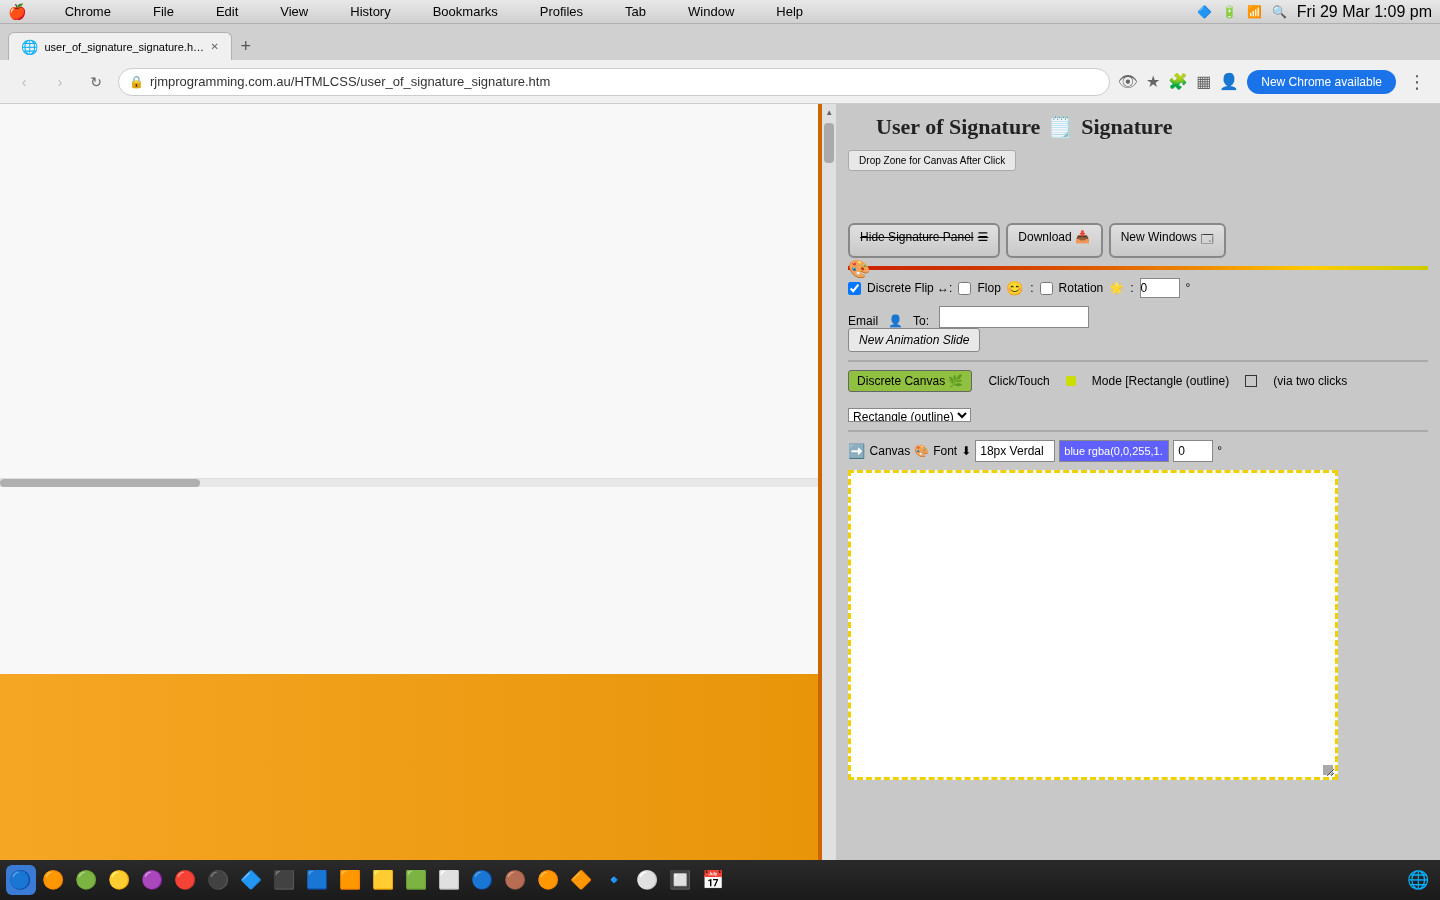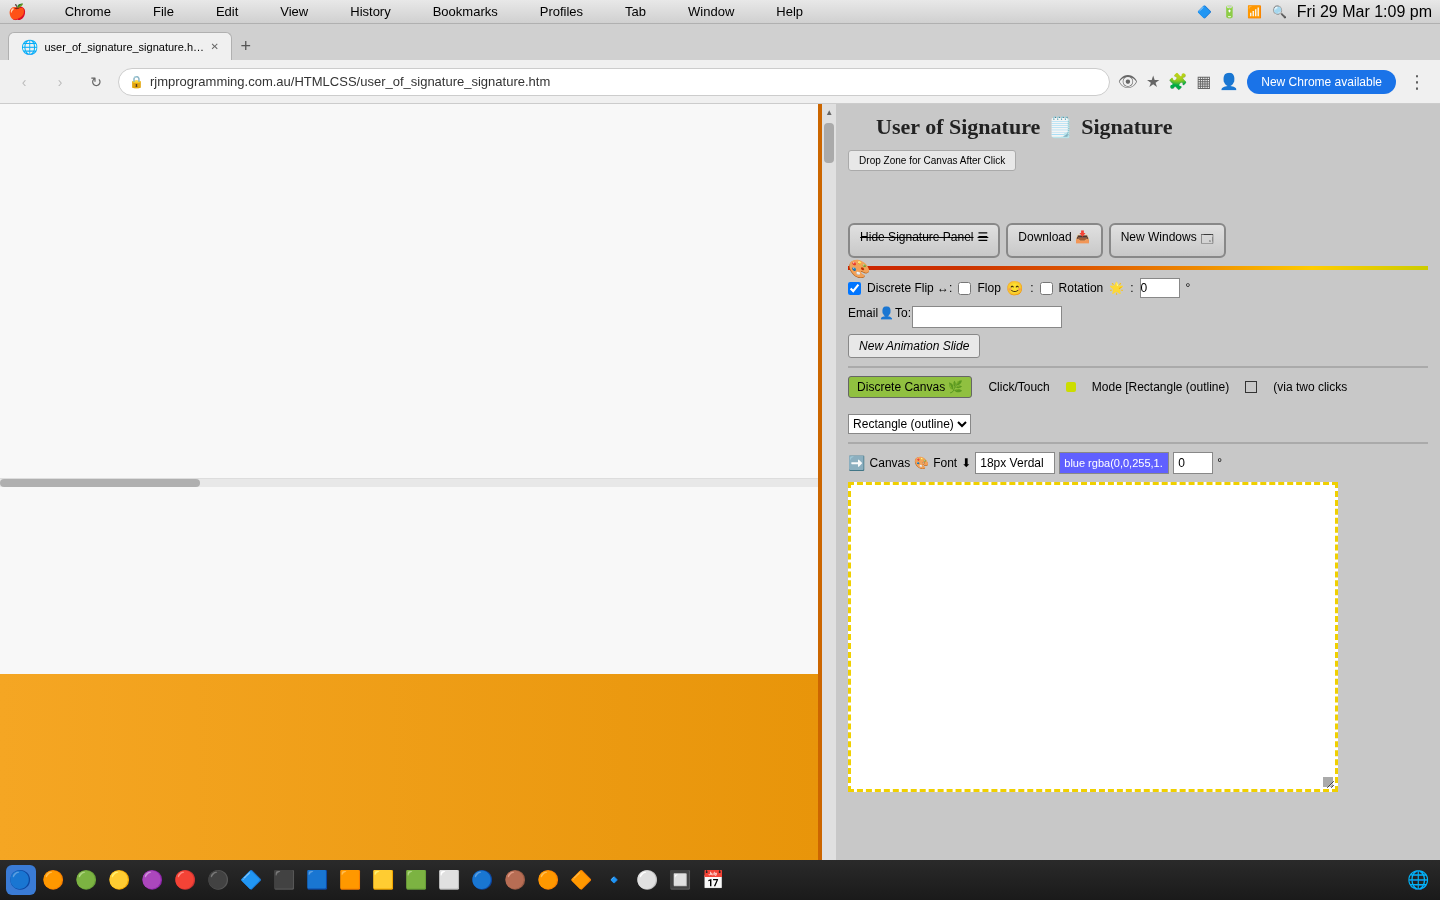--- a/index.html
+++ b/index.html
@@ -194,23 +194,22 @@
       display: flex;
       align-items: center;
       gap: 6px;
       margin-bottom: 8px;
       font-size: 12px;
       flex-wrap: wrap;
     }
 
     .email-row {
       display: flex;
-      align-items: flex-start;
-      gap: 1px;
-      margin-bottom: 6px;
+      align-items: flex-end;
+      gap: 10px;
       font-size: 12px;
     }
     .email-input {
       width: 150px;
       height: 22px;
       border: 1px solid #888;
       background: white;
       padding: 2px 4px;
       font-size: 12px;
     }
@@ -244,21 +243,21 @@
     }
     .discrete-btn {
       background: #90c040;
       border: 1px solid #666;
       border-radius: 3px;
       padding: 3px 8px;
       font-size: 12px;
       cursor: pointer;
     }
     .select-dropdown {
-      height: 20px;
+      height: 14px;
       font-size: 12px;
       border: 1px solid #888;
       background: white;
     }
 
     
     .canvas-font-row {
       display: flex;
       align-items: center;
       gap: 4px;

